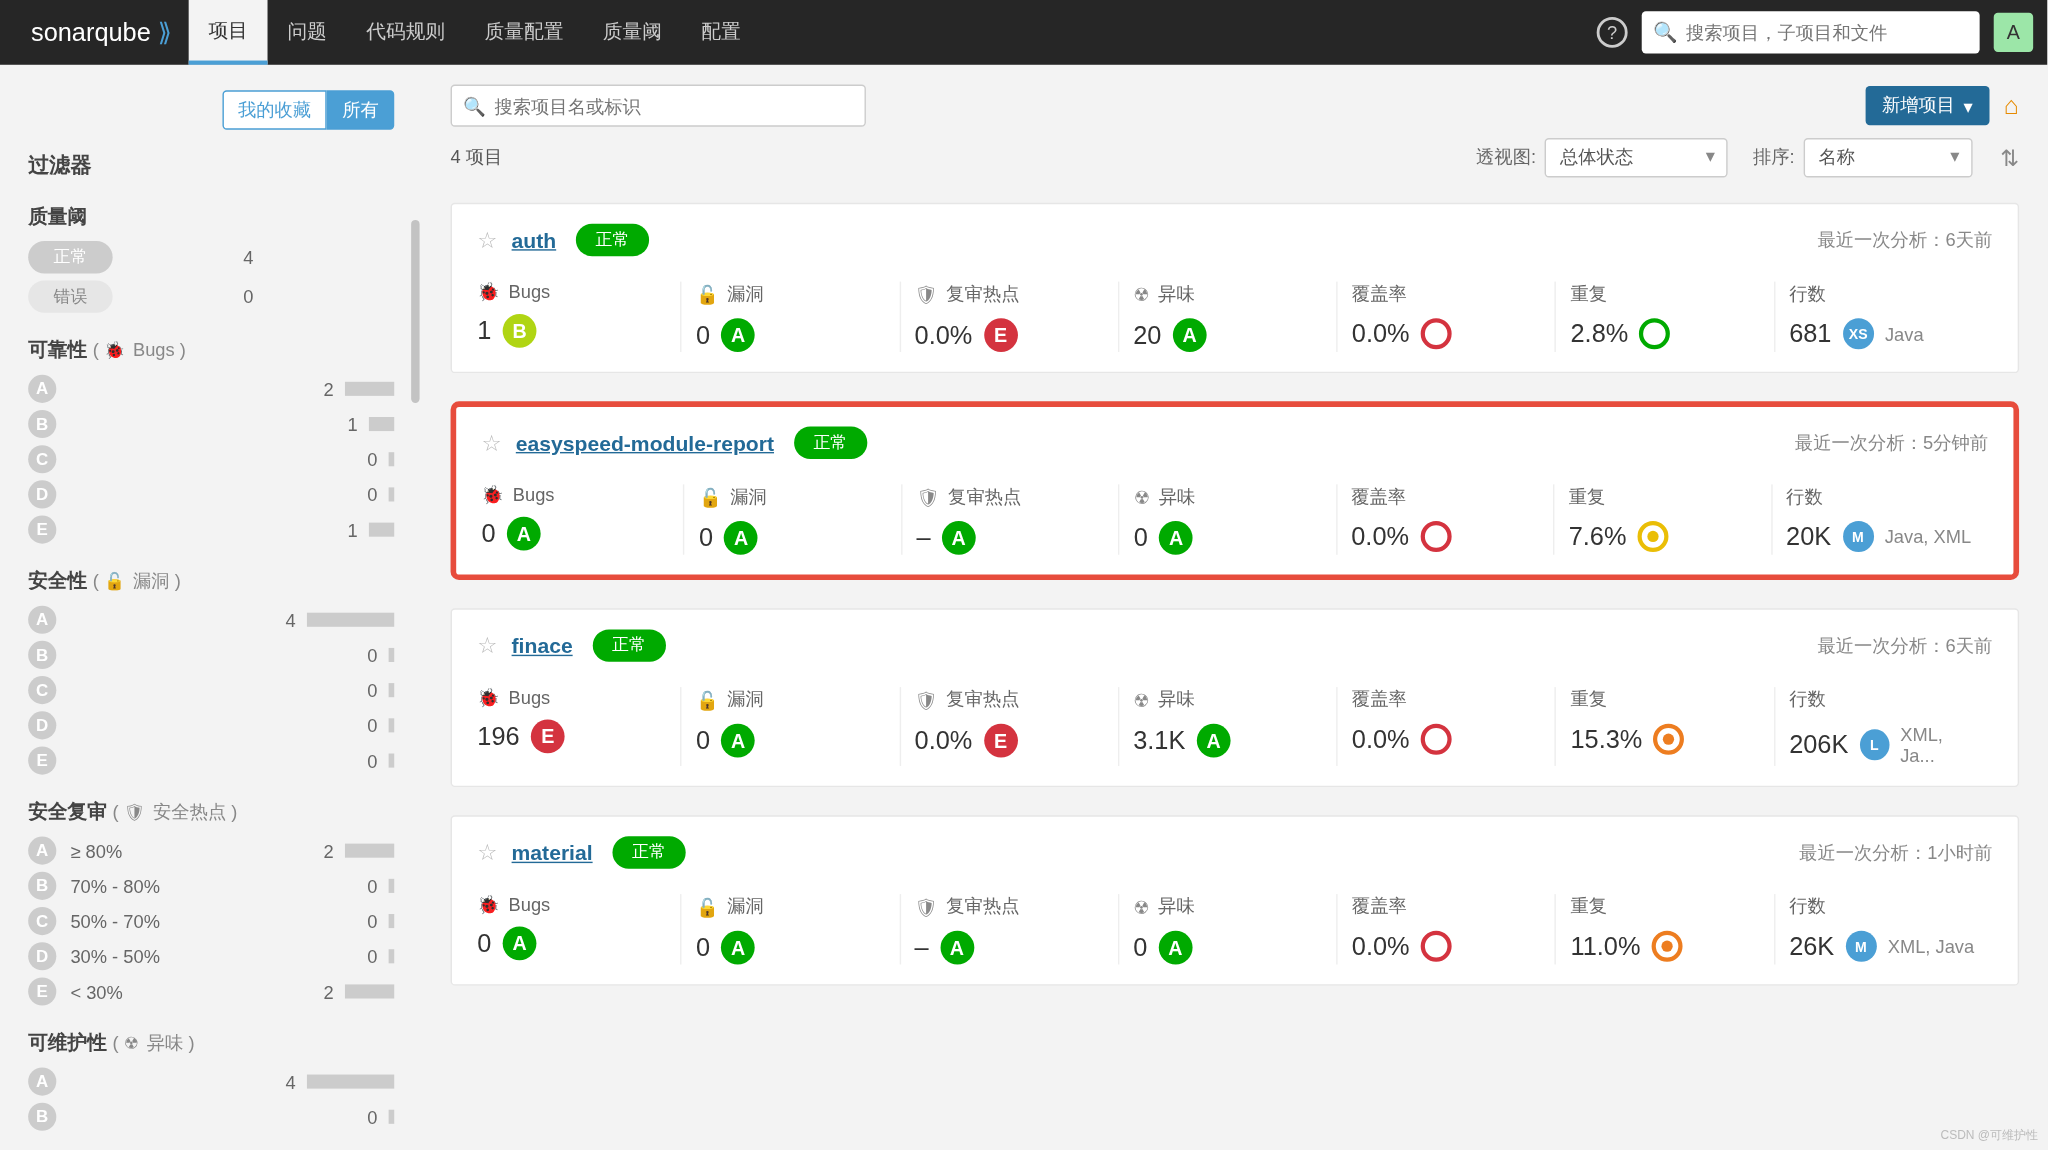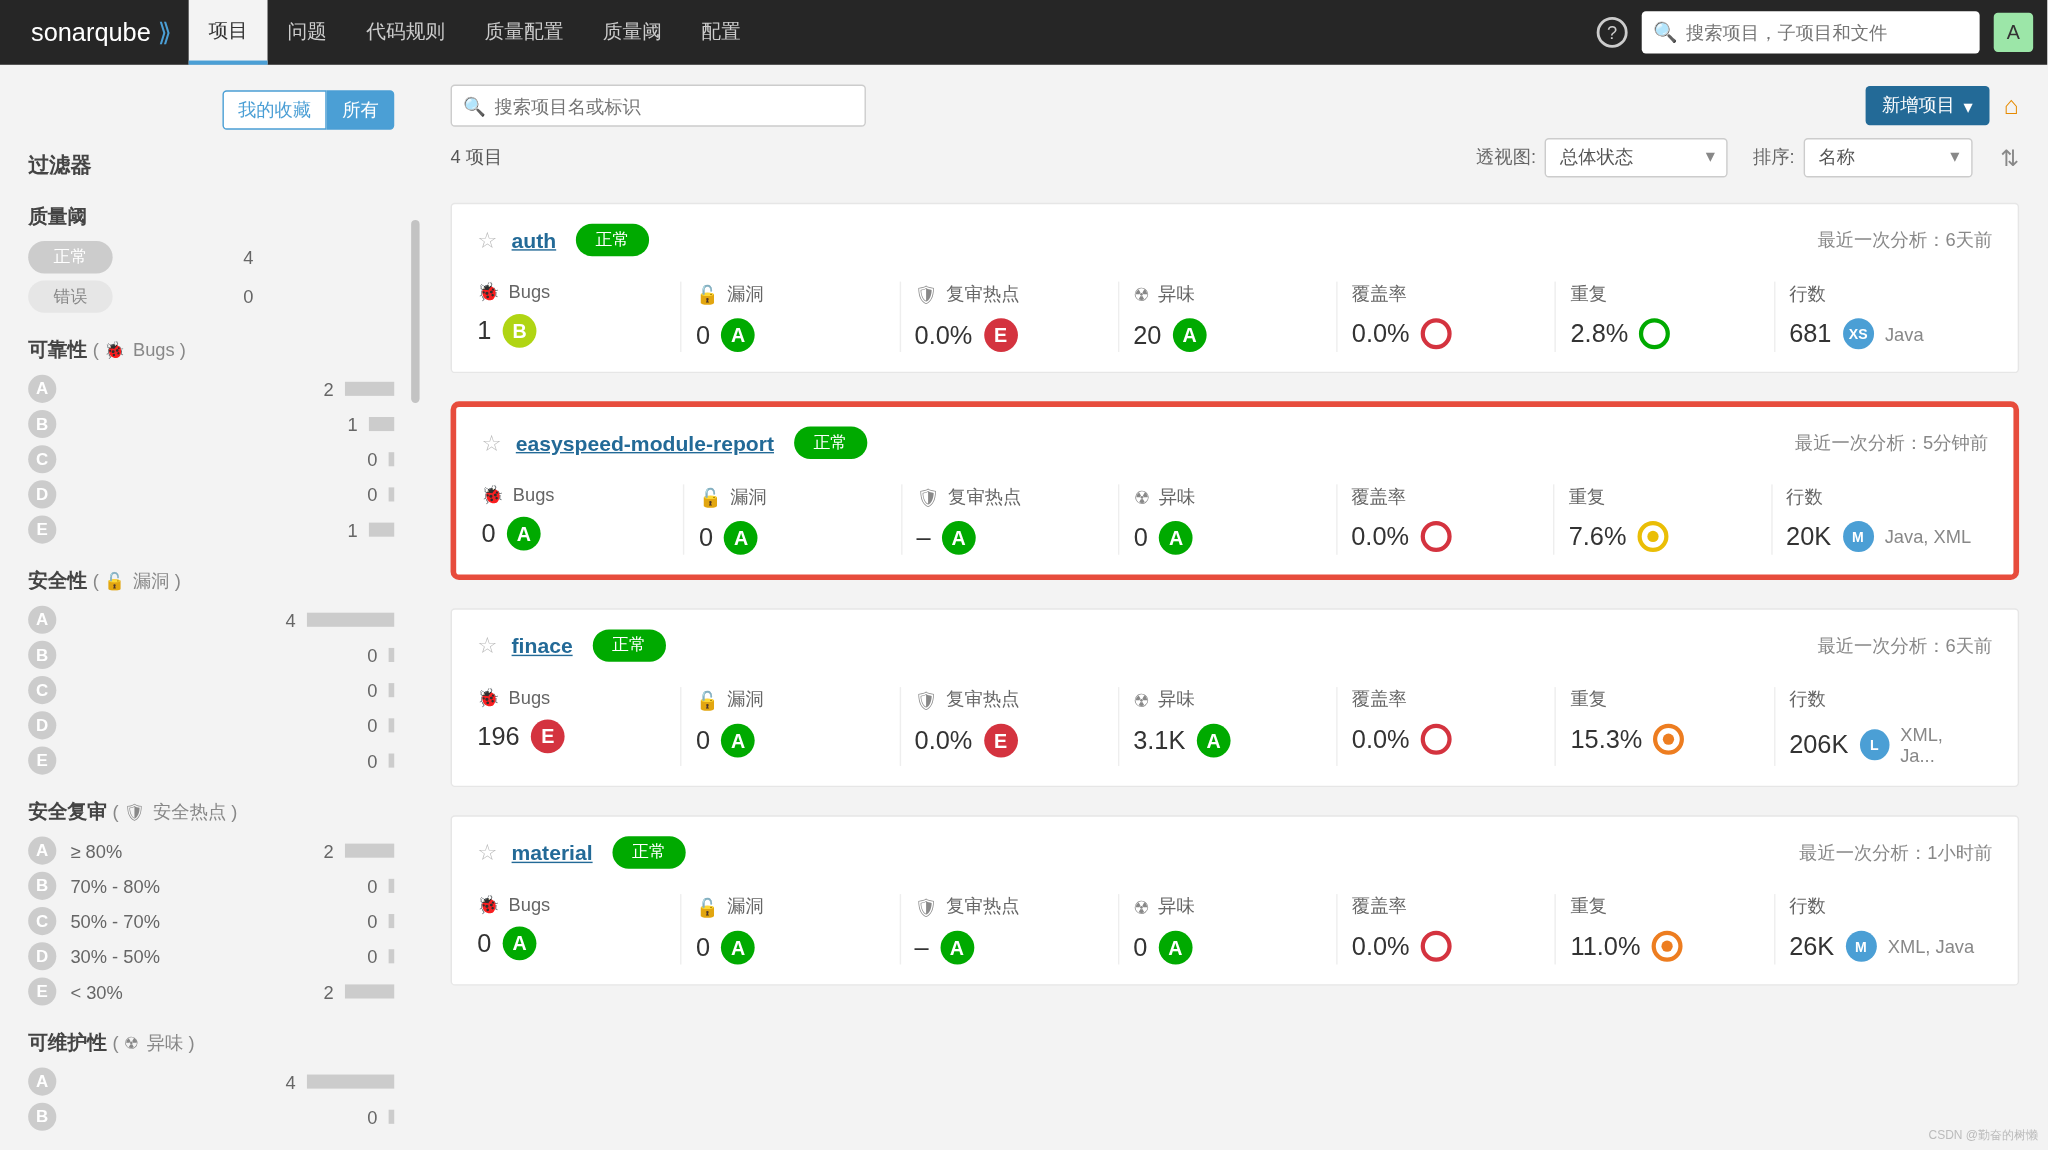--- a/index.html
+++ b/index.html
@@ -603,13 +603,13 @@
                 </div>
        </div>
      </div>
    </div>
         </div>
   </div>
 </div>
 
 </div>
 
-<div class="watermark">CSDN @勤奋的树懒</div>
+<div class="watermark">CSDN @可维护性</div>
 
 </body></html>

